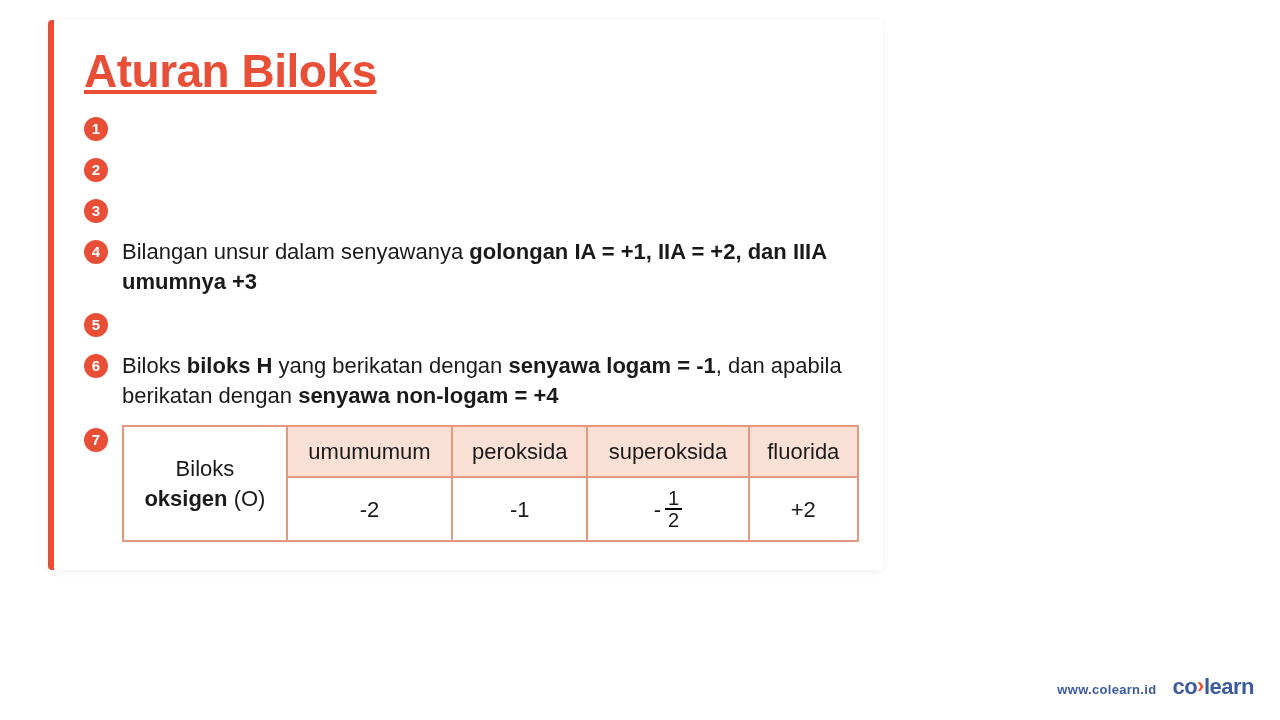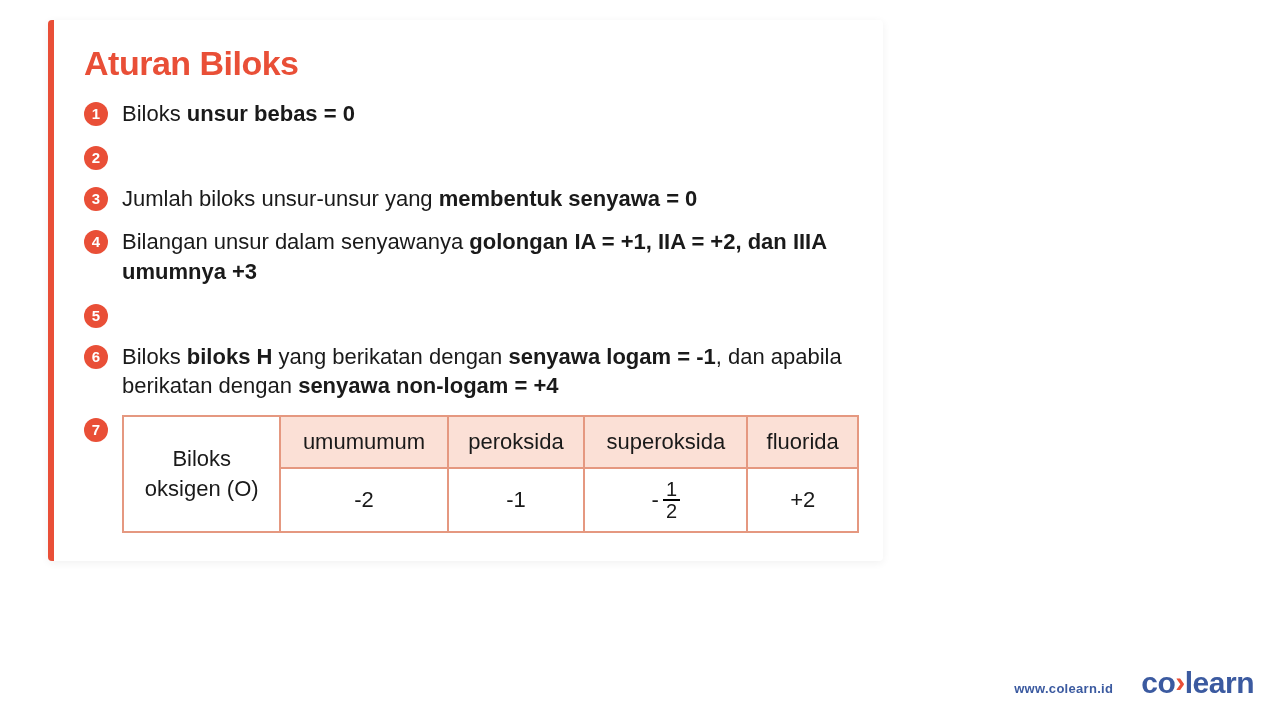--- a/index.html
+++ b/index.html
@@ -17,24 +17,25 @@
       top: 20px;
       width: 835px;
       background: #ffffff;
       border-left: 6px solid #e94f37;
       border-radius: 4px;
       padding: 24px 24px 28px 30px;
       box-shadow: 0 2px 8px rgba(0,0,0,0.06);
     }
     .title {
       color: #e94f37;
-      font-size: 34px;
+      font-size: 46px;
       font-weight: 800;
       margin-bottom: 16px;
       letter-spacing: -0.5px;
+      text-decoration: underline;
     }
     .rules {
       list-style: none;
     }
     .rule-item {
       display: flex;
       align-items: flex-start;
       gap: 14px;
       margin-bottom: 14px;
       font-size: 22px;
@@ -65,21 +66,21 @@
       border: 2px solid #e59880;
       text-align: center;
       padding: 10px 12px;
       font-size: 22px;
     }
     th.rowlabel {
       background: #ffffff;
       font-weight: 400;
       white-space: nowrap;
     }
-    th.rowlabel .bold { font-weight: 400; }
+    th.rowlabel .bold { font-weight: 700; }
     th.colhead {
       background: #fbe0d6;
       font-weight: 400;
     }
     td.val { background: #ffffff; }
     .frac {
       display: inline-flex;
       align-items: center;
       gap: 4px;
       vertical-align: middle;
@@ -91,43 +92,41 @@
       font-size: 20px;
     }
     .frac .stack .num { border-bottom: 2px solid #000; padding: 0 3px; }
     .frac .stack .den { padding: 0 3px; }
     .footer {
       position: absolute;
       right: 26px;
       bottom: 20px;
       display: flex;
       align-items: baseline;
-      gap: 28px;
+      gap: 16px;
       color: #3b5aa0;
     }
     .footer .url { font-size: 13px; font-weight: 600; letter-spacing: 0.3px; }
-    .footer .brand { font-size: 30px; font-weight: 800; letter-spacing: -0.5px;}
+    .footer .brand { font-size: 22px; font-weight: 800; letter-spacing: -0.5px;}
     .footer .brand .dot { color: #e94f37; position: relative; top: -1px; }
   </style>
 </head>
 <body>
 
 <div class="card">
   <h1 class="title">Aturan Biloks</h1>
   <ol class="rules">
     <li class="rule-item">
       <span class="badge">1</span>
-      <span class="rule-text">Biloks <b>unsur bebas = 0</b></span>
     </li>
     <li class="rule-item">
       <span class="badge">2</span>
     </li>
     <li class="rule-item">
       <span class="badge">3</span>
-      <span class="rule-text">Jumlah biloks unsur-unsur yang <b>membentuk senyawa = 0</b></span>
     </li>
     <li class="rule-item">
       <span class="badge">4</span>
       <span class="rule-text">Bilangan unsur dalam senyawanya <b>golongan IA = +1, IIA = +2, dan IIIA umumnya +3</b></span>
     </li>
     <li class="rule-item">
       <span class="badge">5</span>
     </li>
     <li class="rule-item">
       <span class="badge">6</span>

